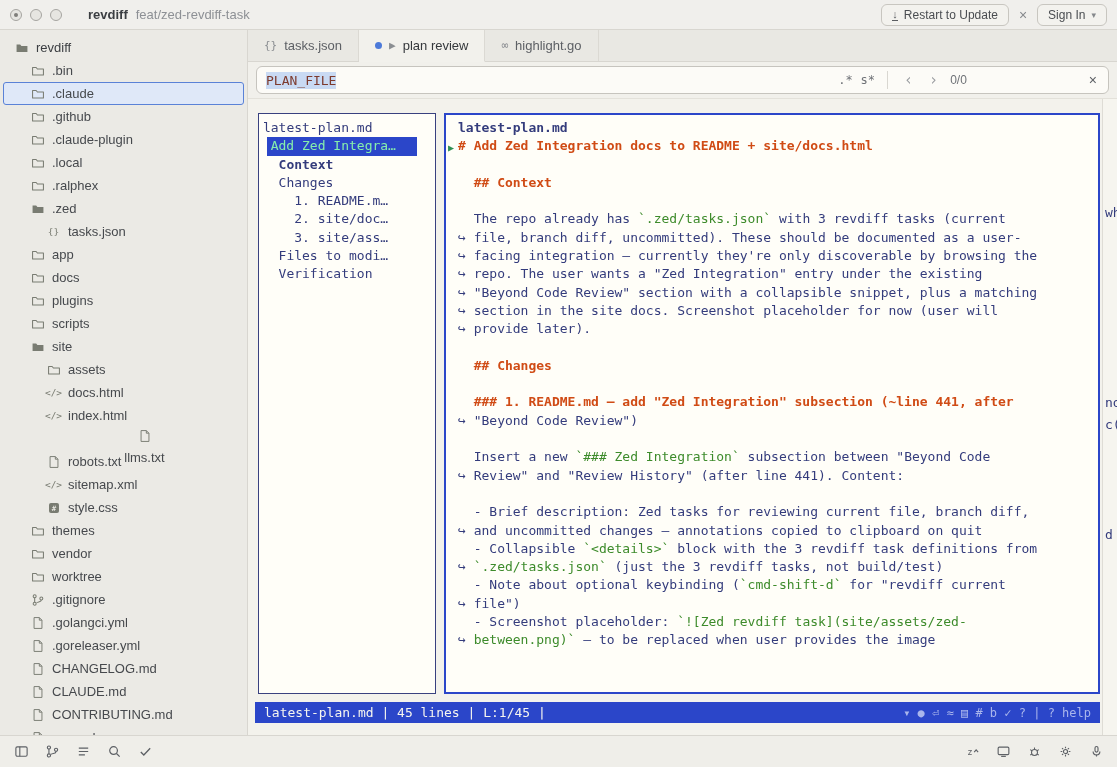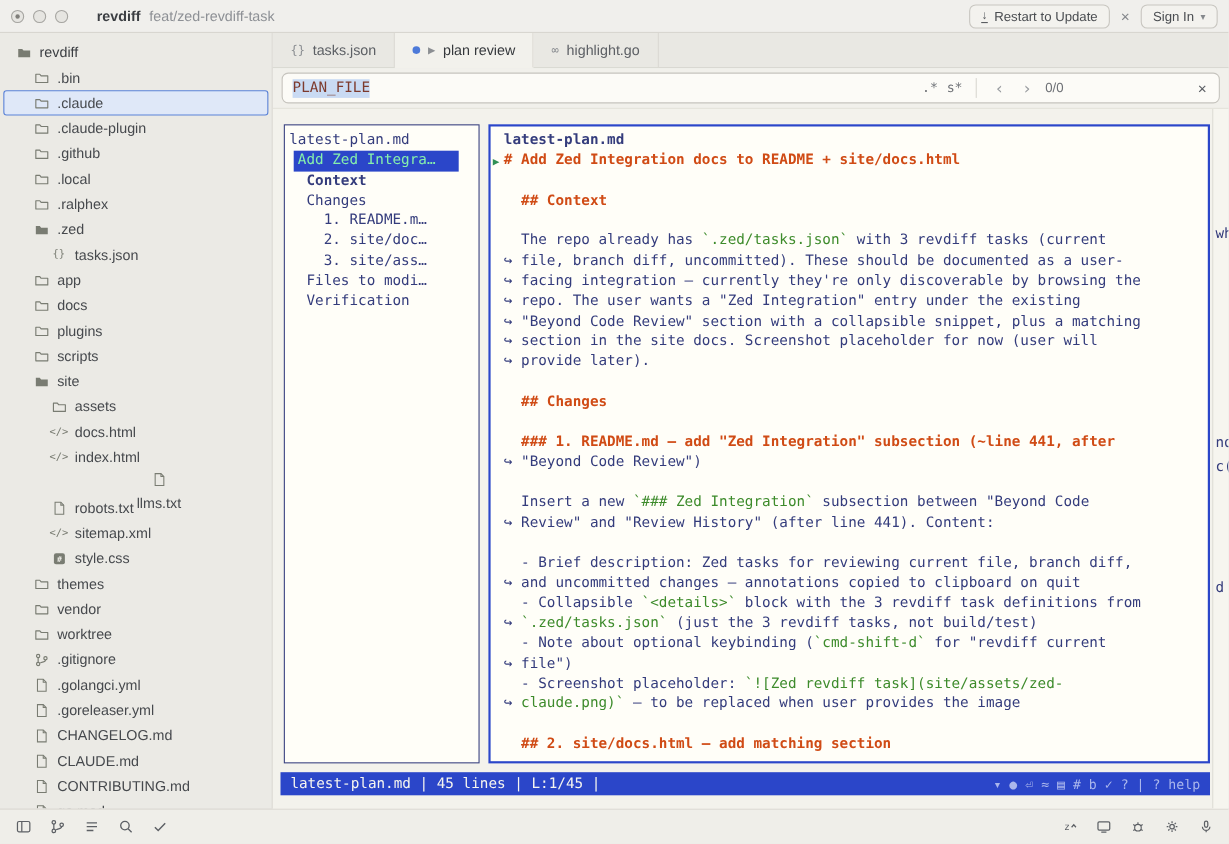--- a/index.html
+++ b/index.html
@@ -123,29 +123,29 @@
               </svg>
             </span>
             <span>.claude</span>
           </div>
           <div class="trow" style="padding-left: 26px;">
             <span class="ic ">
               <svg viewBox="0 0 16 16" fill="none" stroke="currentColor" stroke-width="1.2" stroke-linejoin="round">
                 <path d="M1.8 12.6V4h4.1l1.4 1.7h6.9v6.9z"></path>
               </svg>
             </span>
+            <span>.github</span>
+          </div>
+          <div class="trow" style="padding-left: 26px;">
+            <span class="ic ">
+              <svg viewBox="0 0 16 16" fill="none" stroke="currentColor" stroke-width="1.2" stroke-linejoin="round">
+                <path d="M1.8 12.6V4h4.1l1.4 1.7h6.9v6.9z"></path>
+              </svg>
+            </span>
             <span>.claude-plugin</span>
-          </div>
-          <div class="trow" style="padding-left: 26px;">
-            <span class="ic ">
-              <svg viewBox="0 0 16 16" fill="none" stroke="currentColor" stroke-width="1.2" stroke-linejoin="round">
-                <path d="M1.8 12.6V4h4.1l1.4 1.7h6.9v6.9z"></path>
-              </svg>
-            </span>
-            <span>.github</span>
           </div>
           <div class="trow" style="padding-left: 26px;">
             <span class="ic ">
               <svg viewBox="0 0 16 16" fill="none" stroke="currentColor" stroke-width="1.2" stroke-linejoin="round">
                 <path d="M1.8 12.6V4h4.1l1.4 1.7h6.9v6.9z"></path>
               </svg>
             </span>
             <span>.local</span>
           </div>
           <div class="trow" style="padding-left: 26px;">
@@ -412,23 +412,22 @@
             <div class="tline"><span>  Insert a new </span><span class="seg-g">`### Zed Integration`</span><span> subsection between "Beyond Code</span></div>
             <div class="tline"><span>↪ Review" and "Review History" (after line 441). Content:</span></div>
             <div class="tline"></div>
             <div class="tline"><span>  - Brief description: Zed tasks for reviewing current file, branch diff,</span></div>
             <div class="tline"><span>↪ and uncommitted changes — annotations copied to clipboard on quit</span></div>
             <div class="tline"><span>  - Collapsible </span><span class="seg-g">`&lt;details&gt;`</span><span> block with the 3 revdiff task definitions from</span></div>
             <div class="tline"><span>↪ </span><span class="seg-g">`.zed/tasks.json`</span><span> (just the 3 revdiff tasks, not build/test)</span></div>
             <div class="tline"><span>  - Note about optional keybinding (</span><span class="seg-g">`cmd-shift-d`</span><span> for "revdiff current</span></div>
             <div class="tline"><span>↪ file")</span></div>
             <div class="tline"><span>  - Screenshot placeholder: </span><span class="seg-g">`![Zed revdiff task](site/assets/zed-</span></div>
-            <div class="tline"><span>↪ </span><span class="seg-g">claude.png)`</span><span> — to be replaced when user provides the image</span></div>
-            <div class="tline"></div>
-            <div class="tline"><span class="seg-h">  ## 2. site/docs.html — add matching section</span></div>
+            <div class="tline"><span>↪ </span><span class="seg-g">between.png)`</span><span> — to be replaced when user provides the image</span></div>
+            <div class="tline"></div>
           </div>
         <div class="term-status">
           <span>latest-plan.md | 45 lines | L:1/45 |</span>
           <span class="dim">▾ ● ⏎ ≈ ▤ # b ✓ ? | ? help</span>
         </div>
         <div class="edge">
             <span class="efrag" style="top: 106px;">wh</span>
             <span class="efrag" style="top: 296px;">no</span>
             <span class="efrag" style="top: 318px;">c(</span>
             <span class="efrag" style="top: 428px;">d</span>

